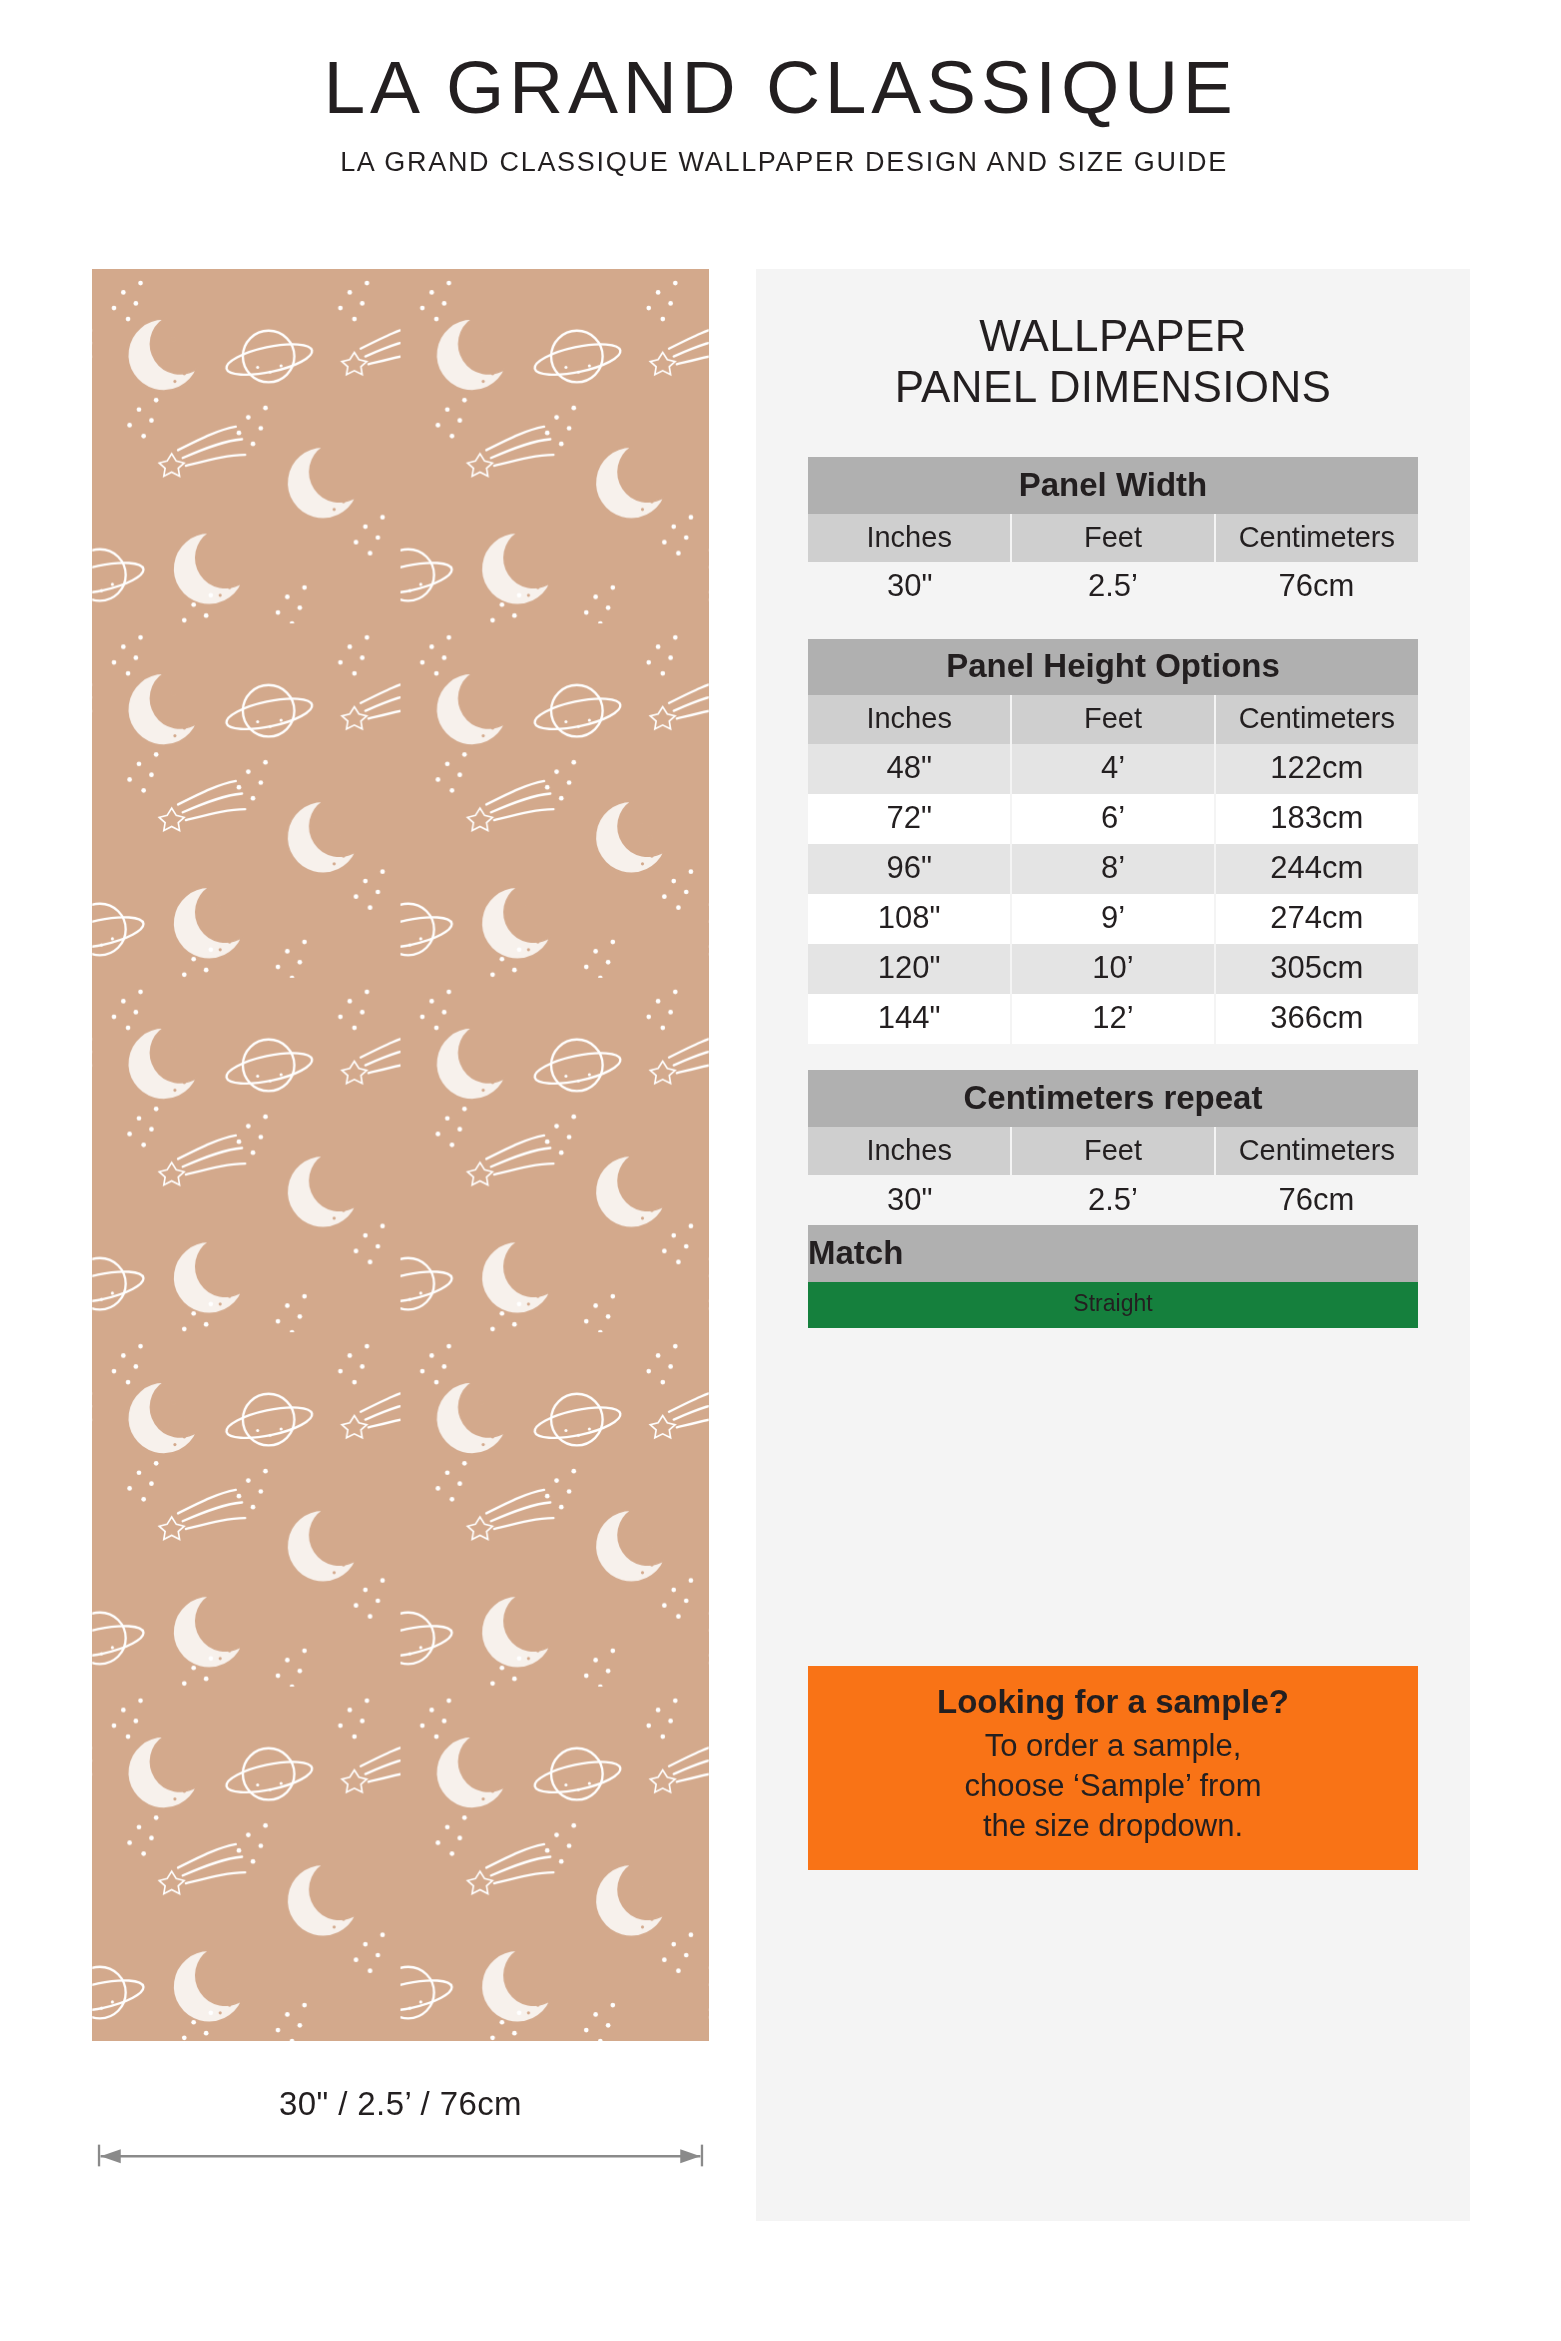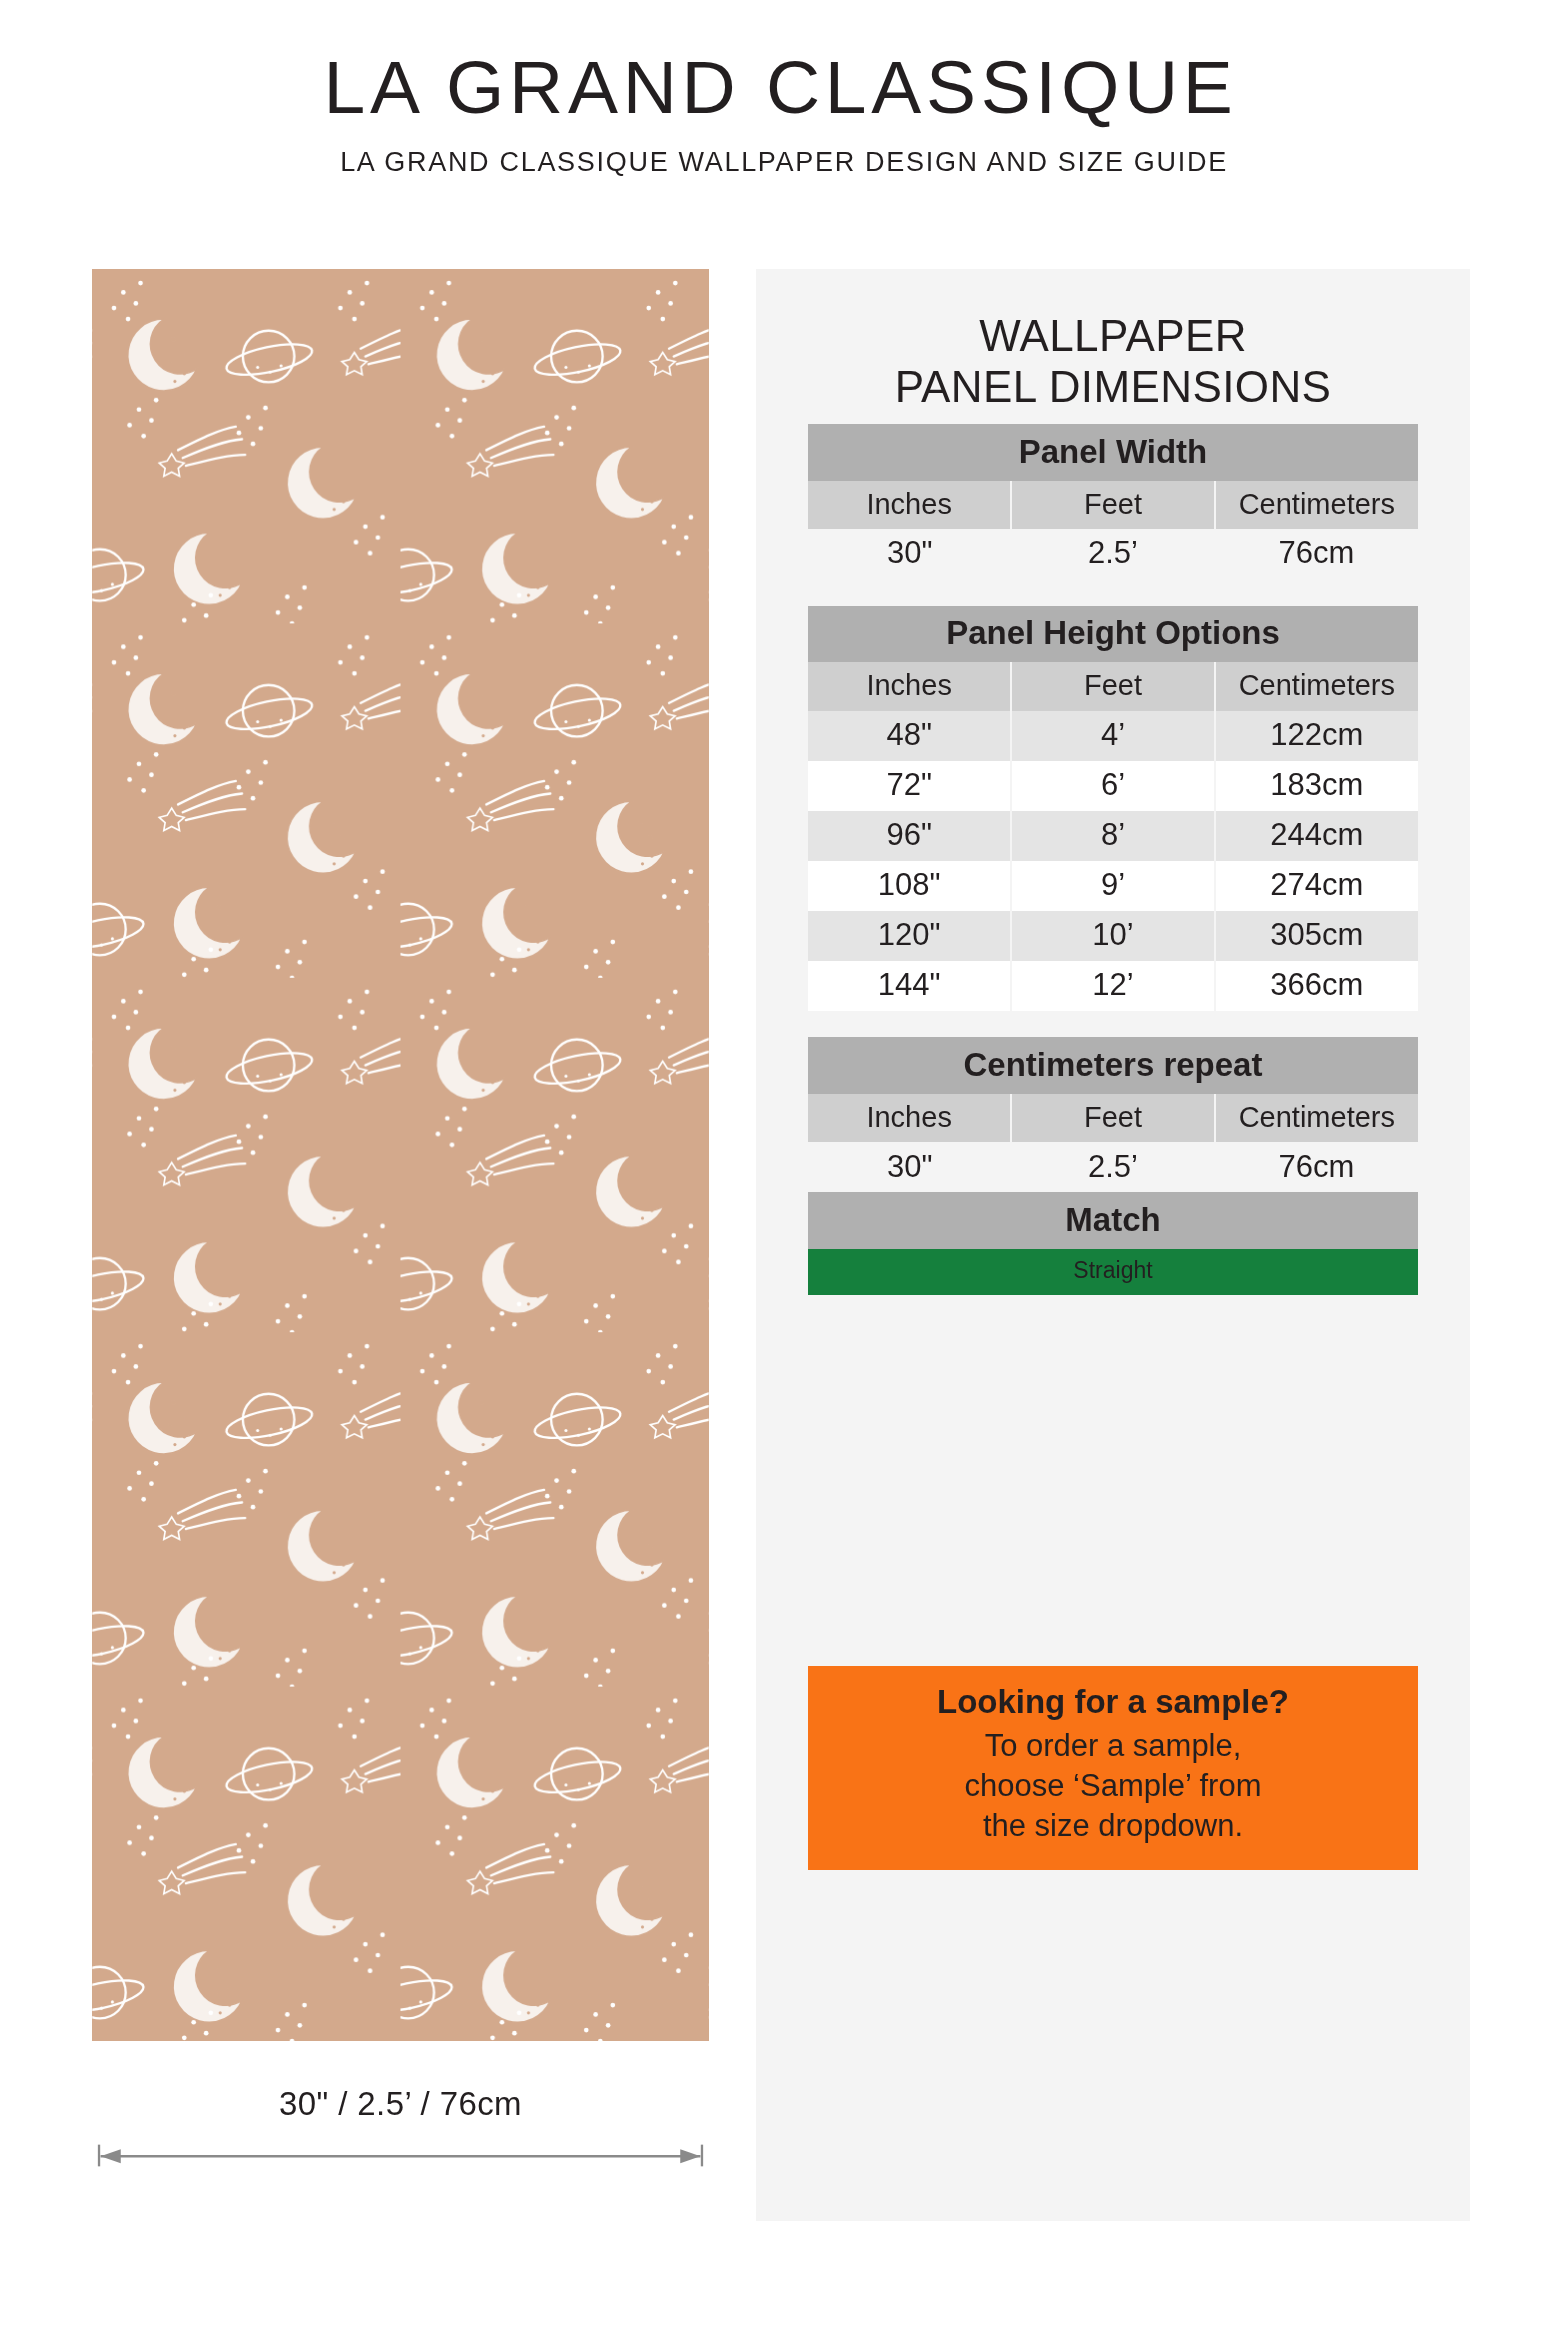--- a/index.html
+++ b/index.html
@@ -94,20 +94,21 @@
     text-align: center;
     font-weight: 300;
     font-size: 44px;
     line-height: 1.17;
     color: #231f20;
     padding-top: 41px;
     letter-spacing: 0.4px;
   }
 
   .tables {
+    margin-top: 33px;
     padding: 11px 52px;
   }
 
   table.spec {
     width: 100%;
     border-collapse: collapse;
     table-layout: fixed;
   }
   table.spec + table.spec { margin-top: 0; }
 
@@ -144,21 +145,20 @@
   .data-row td:last-child { border-right: none; }
   .data-row.alt td { background: #e4e4e4; }
   .data-row.plain td { background: transparent; border-right: none; }
 
   .c-in  { width: 31%; }
   .c-ft  { width: 22%; }
   .c-cm  { width: 47%; }
 
   .match-head td {
     background: #b0b0b0;
-    text-align: center;
     font-size: 33px;
     font-weight: 700;
     padding: 8.6px 0 10px 0;
   }
   .match-val td {
     background: #15803d;
     text-align: center;
     font-size: 23px;
     font-weight: 300;
     padding: 7.8px 0 11px 0;

